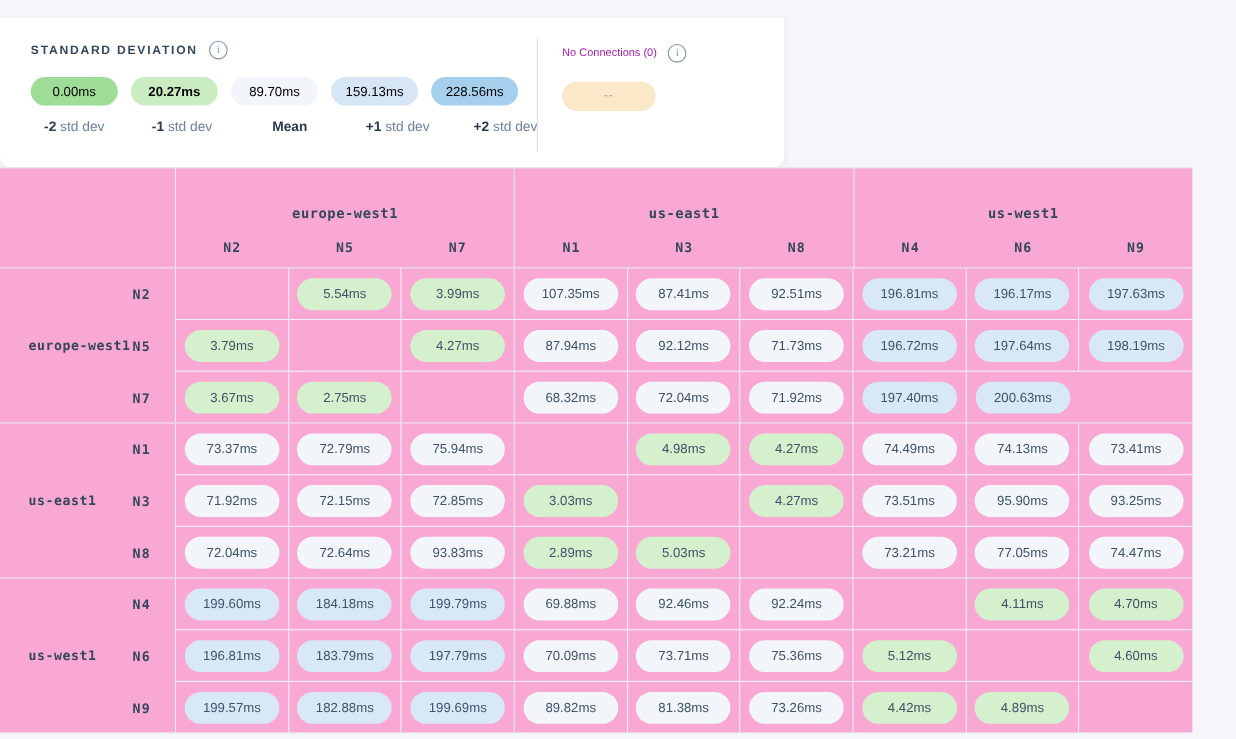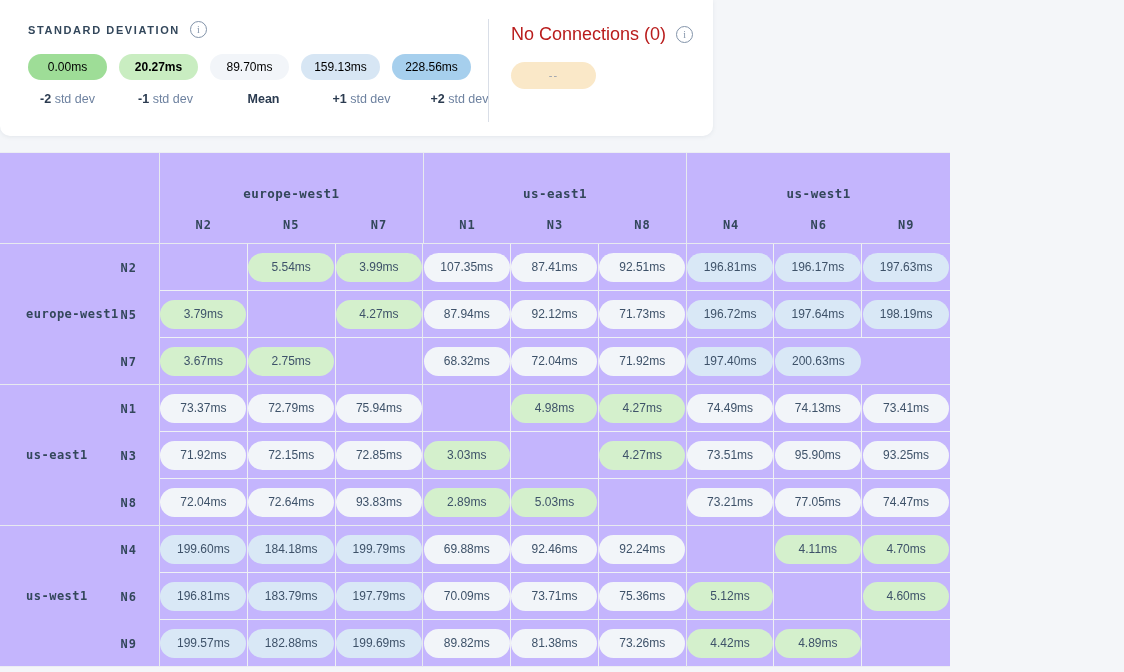--- a/index.html
+++ b/index.html
@@ -6,21 +6,21 @@
   html,body { width:1124px; height:672px; }
   body {
     background:#f4f6f9;
     font-family:"Liberation Sans", sans-serif;
     color:#33475b;
     position:relative;
     overflow:hidden;
   }
   
   .top-card {
-    position:absolute; left:0; top:0;
+    position:absolute; left:0; top:16px;
     width:713px; height:136px;
     background:#ffffff;
     border-radius:0 0 10px 10px;
     box-shadow:0 1px 4px rgba(108,120,139,.12);
   }
   .legend { position:absolute; left:28px; top:21px; }
   .legend-title-row { display:flex; align-items:center; gap:10px; }
   .legend-title {
     font-size:11px; font-weight:bold; letter-spacing:1.6px;
     color:#33475b;
@@ -39,29 +39,29 @@
   .legend-labels { display:flex; gap:19px; margin-top:12px; }
   .legend-label { width:79px; text-align:center; font-size:12.5px; white-space:nowrap; }
   .legend-label b { color:#2b3b50; font-weight:bold; }
   .legend-label span { color:#6e82a0; }
   .v-divider {
     position:absolute; left:488px; top:19px; width:1px; height:103px;
     background:#d9dee7;
   }
   .no-conn { position:absolute; left:511px; top:24px; }
   .no-conn-title-row { display:flex; align-items:center; gap:10px; }
-  .no-conn-title { font-size:18px; color:#b91c1c; }
+  .no-conn-title { font-size:10px; color:#a21caf; }
   .no-conn-pill {
     margin-top:17px; width:85px; height:27px; line-height:27px; border-radius:14px;
     text-align:center; font-size:11px; letter-spacing:1px; color:#99a1ae;
   }
   
   .matrix {
-    position:absolute; left:0; top:152px; width:950px; height:514px;
-    background:#c4b5fd; border-top:1px solid #eceef3;
+    position:absolute; left:0; top:152px; width:1084px; height:514px;
+    background:#f9a8d4; border-top:1px solid #eceef3;
   }
   .mono { font-family:"DejaVu Sans Mono", monospace; font-weight:bold; color:#33475b; }
   .m-header { display:flex; height:91px; border-bottom:1px solid #e7eaef; }
   .m-corner { width:160px; border-right:1px solid #e7eaef; }
   .m-group {
     flex:1; display:flex; flex-direction:column; justify-content:flex-end;
     padding-bottom:11px;
   }
   .m-group.gsep { border-right:1px solid #e7eaef; }
   .m-region { text-align:center; font-size:12.5px; letter-spacing:.5px; margin-bottom:17px; }

